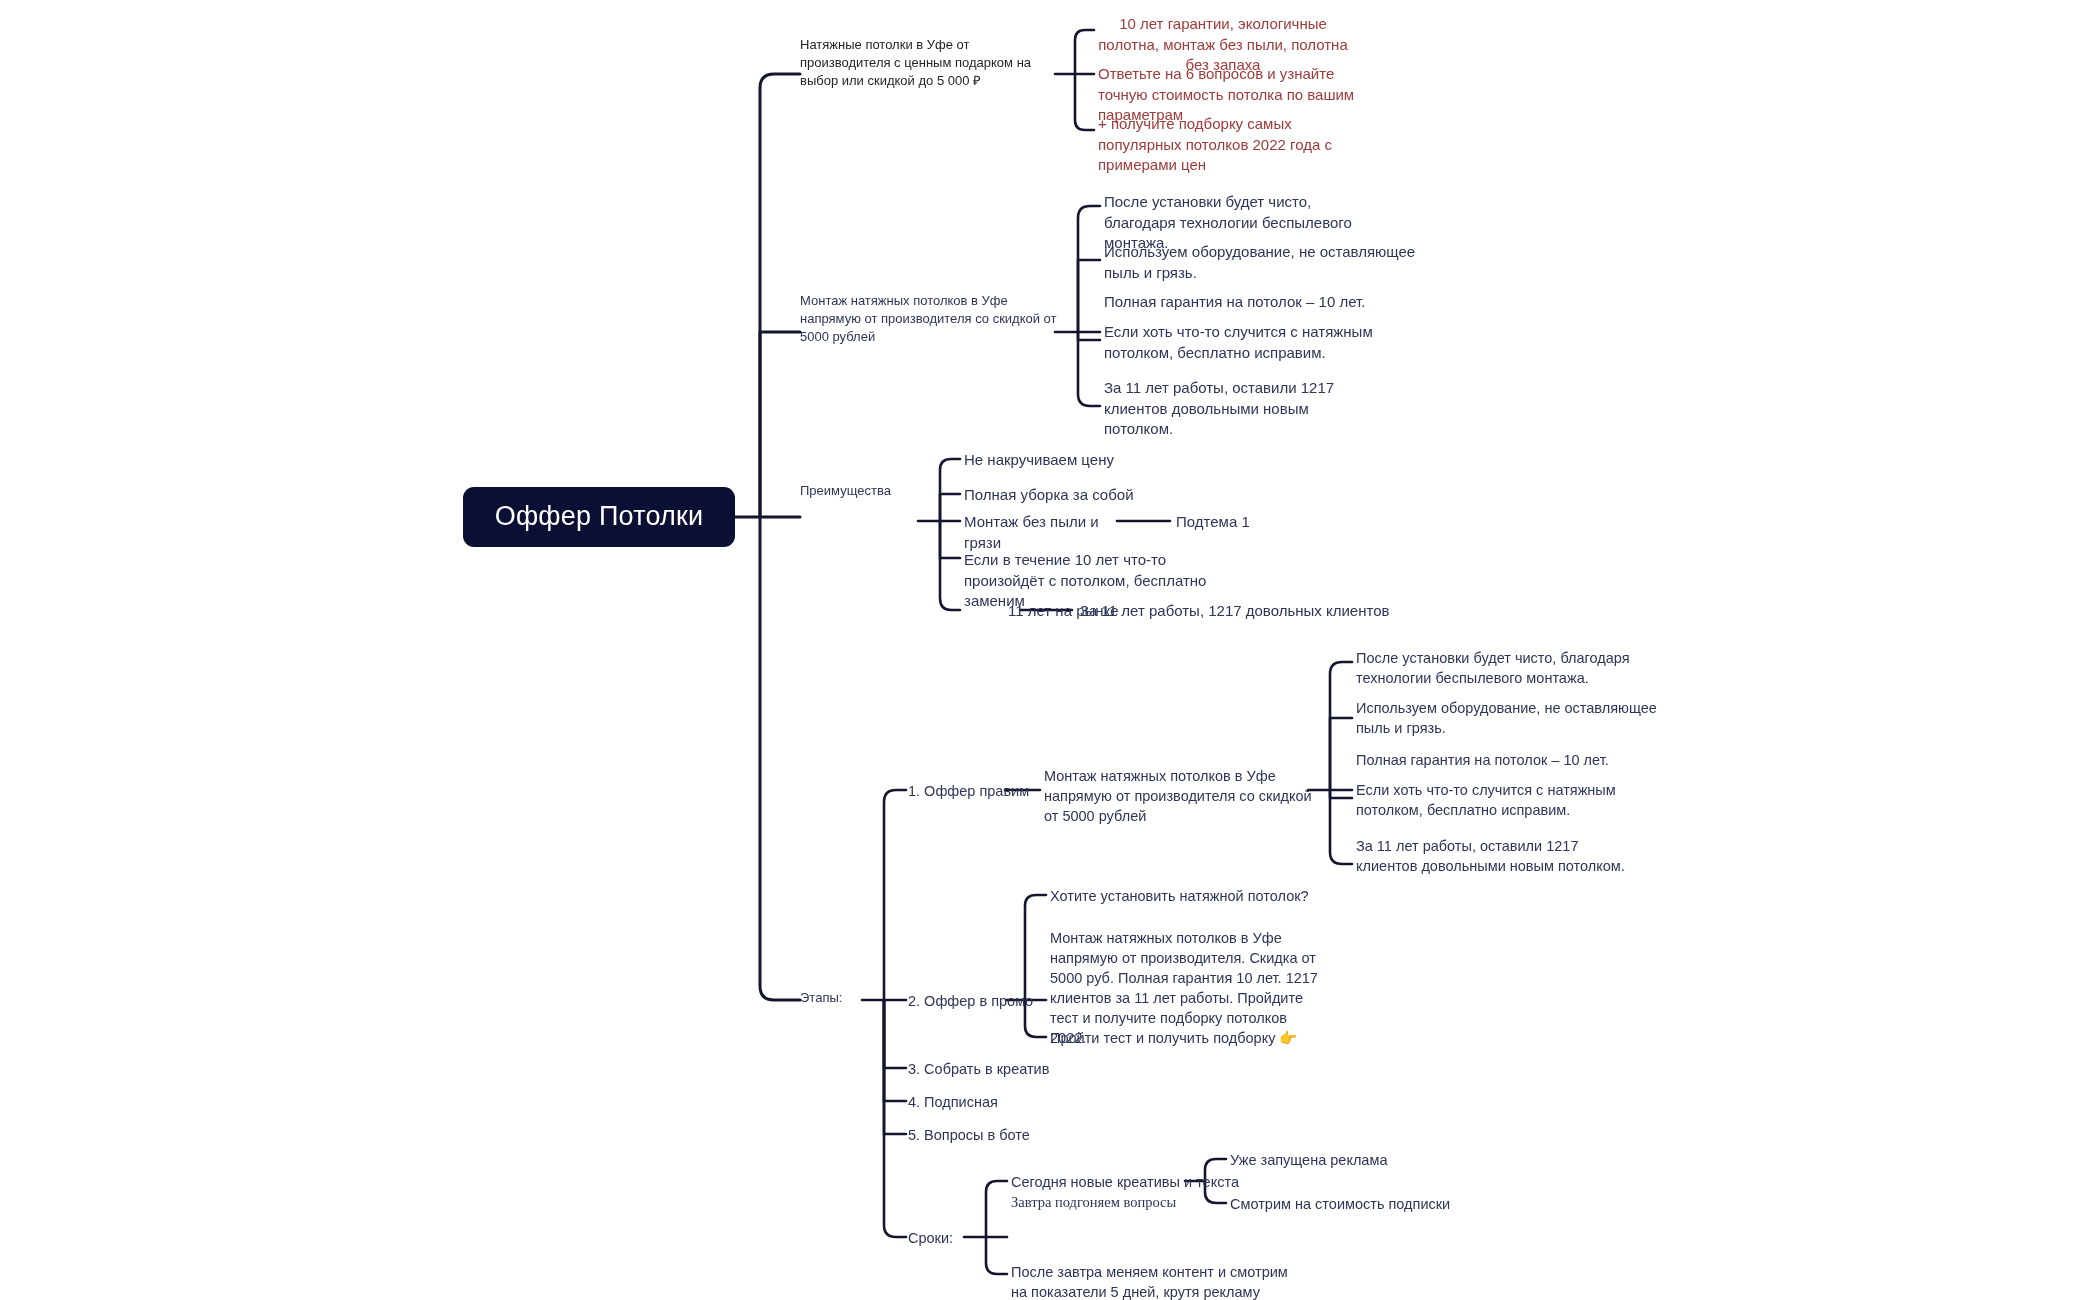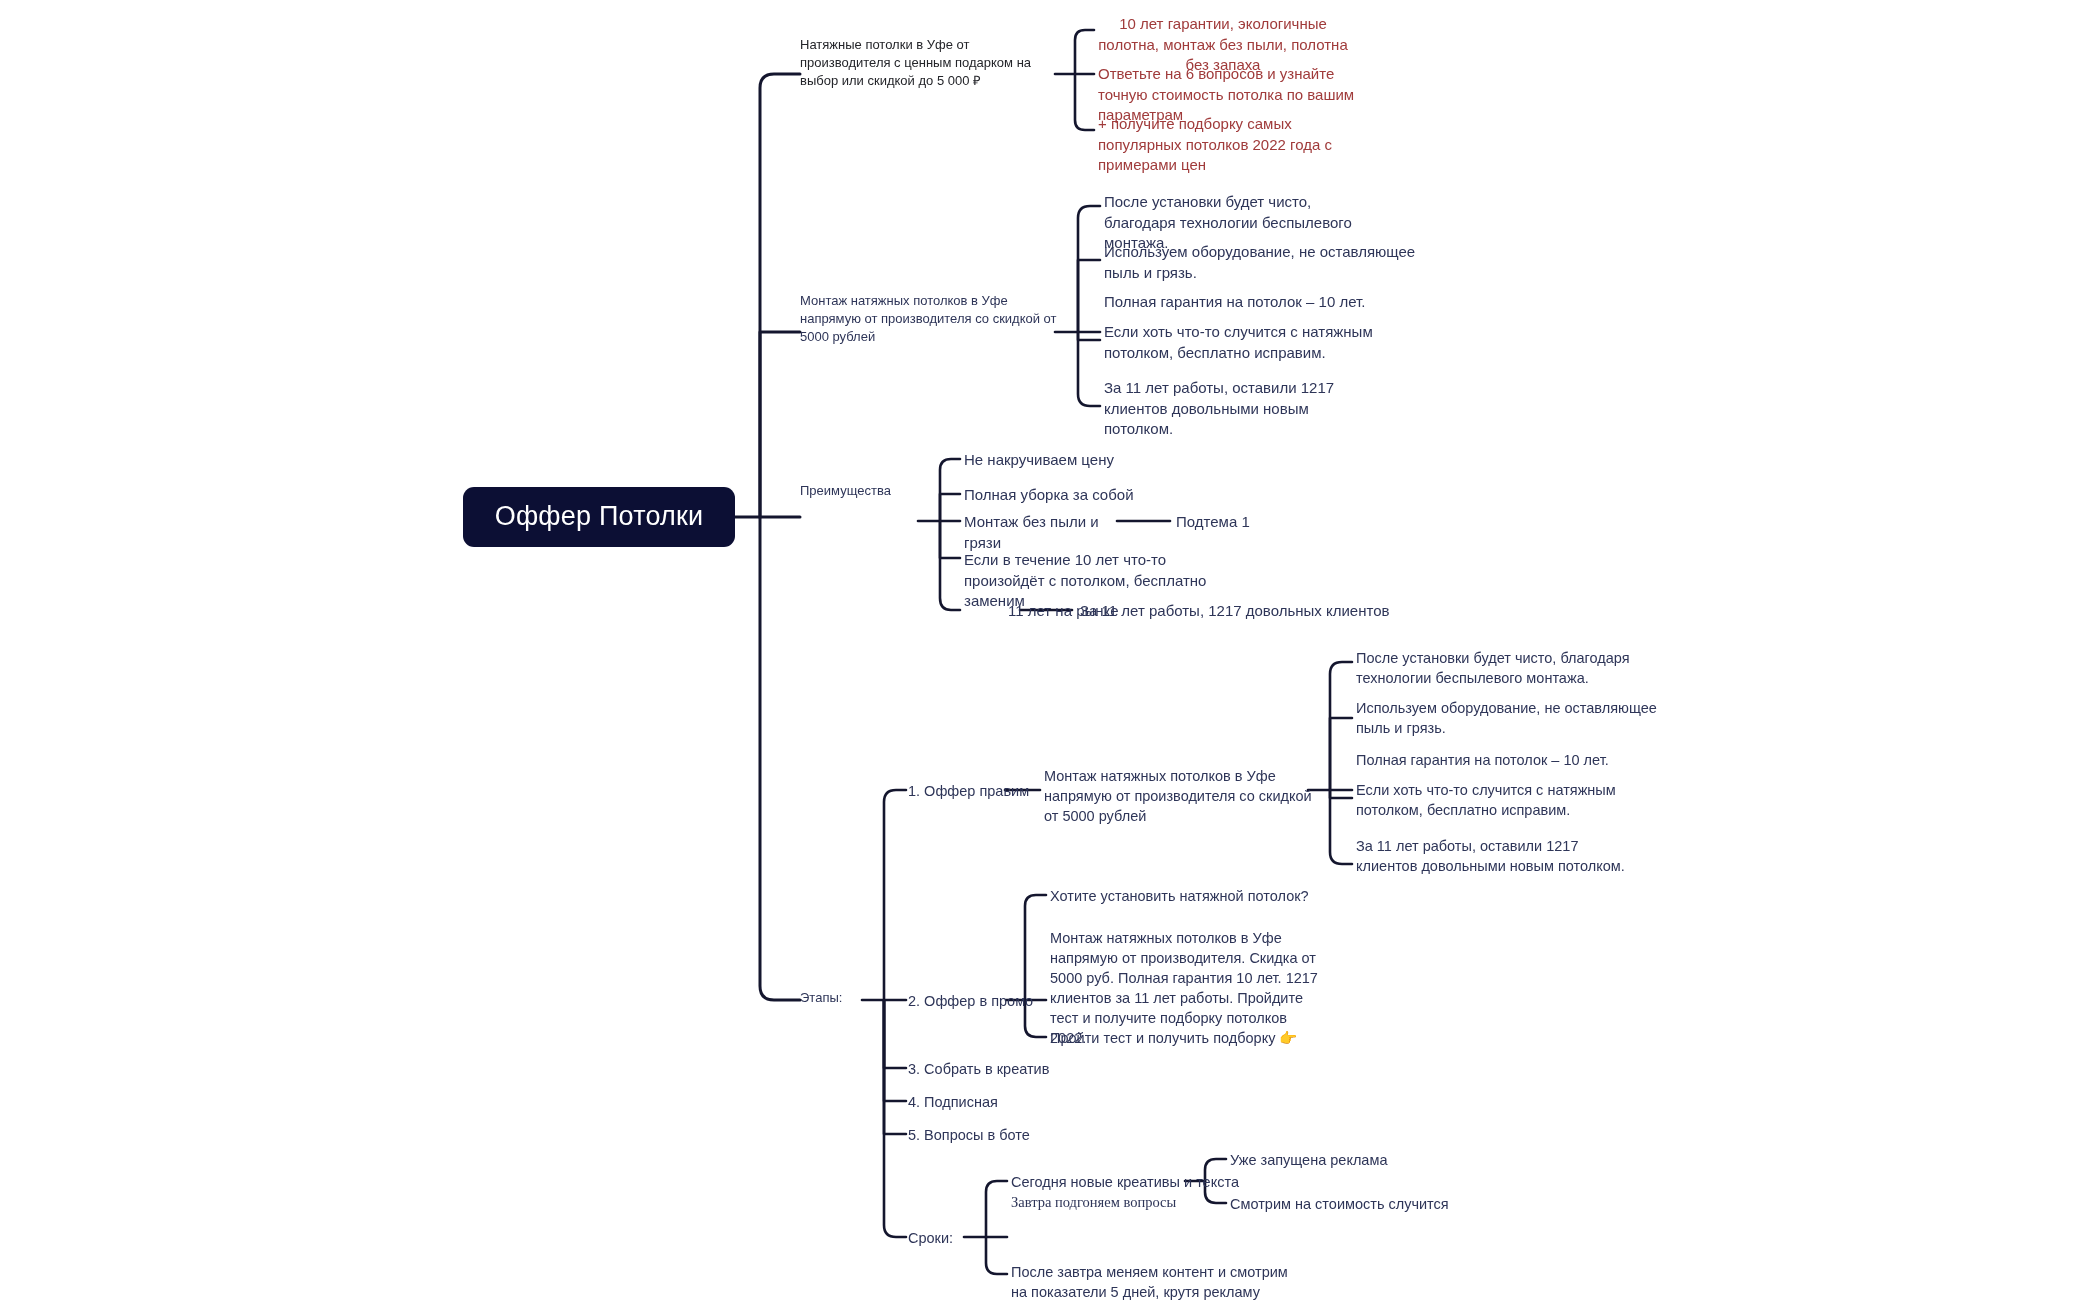--- a/index.html
+++ b/index.html
@@ -188,17 +188,17 @@
   <div class="node l3" style="left:1050px; top:1028px; width:300px;">Пройти тест и получить подборку 👉</div>
 
   <div class="node l3" style="left:908px; top:1059px;">3. Собрать в креатив</div>
   <div class="node l3" style="left:908px; top:1092px;">4. Подписная</div>
   <div class="node l3" style="left:908px; top:1125px;">5. Вопросы в боте</div>
 
   <div class="node l3" style="left:908px; top:1228px;">Сроки:</div>
 
   <div class="node l3" style="left:1011px; top:1172px; width:250px;">Сегодня новые креативы и текста</div>
   <div class="node l3" style="left:1230px; top:1150px; width:260px;">Уже запущена реклама</div>
-  <div class="node l3" style="left:1230px; top:1194px; width:280px;">Смотрим на стоимость случится</div>
+  <div class="node l3" style="left:1230px; top:1194px; width:280px;">Смотрим на стоимость подписки</div>
   <div class="node l3" style="left:1011px; top:1192px; width:260px;font-family:Liberation Serif, serif;">Завтра подгоняем вопросы</div>
   <div class="node l3" style="left:1011px; top:1262px; width:290px;">После завтра меняем контент и смотрим на показатели 5 дней, крутя рекламу</div>
 
 </div>
 
 </body></html>

